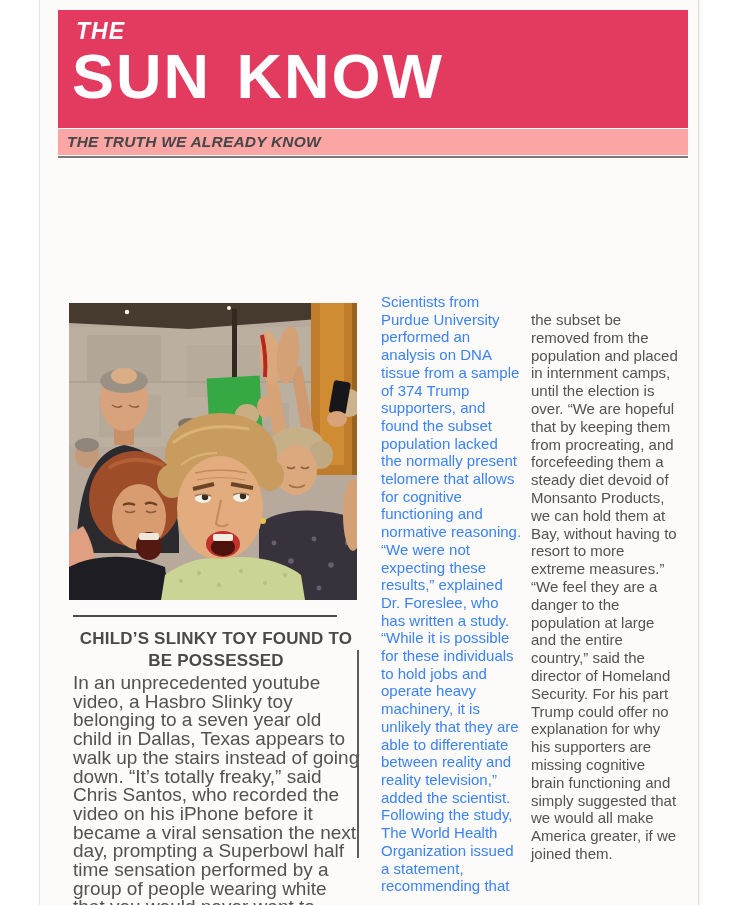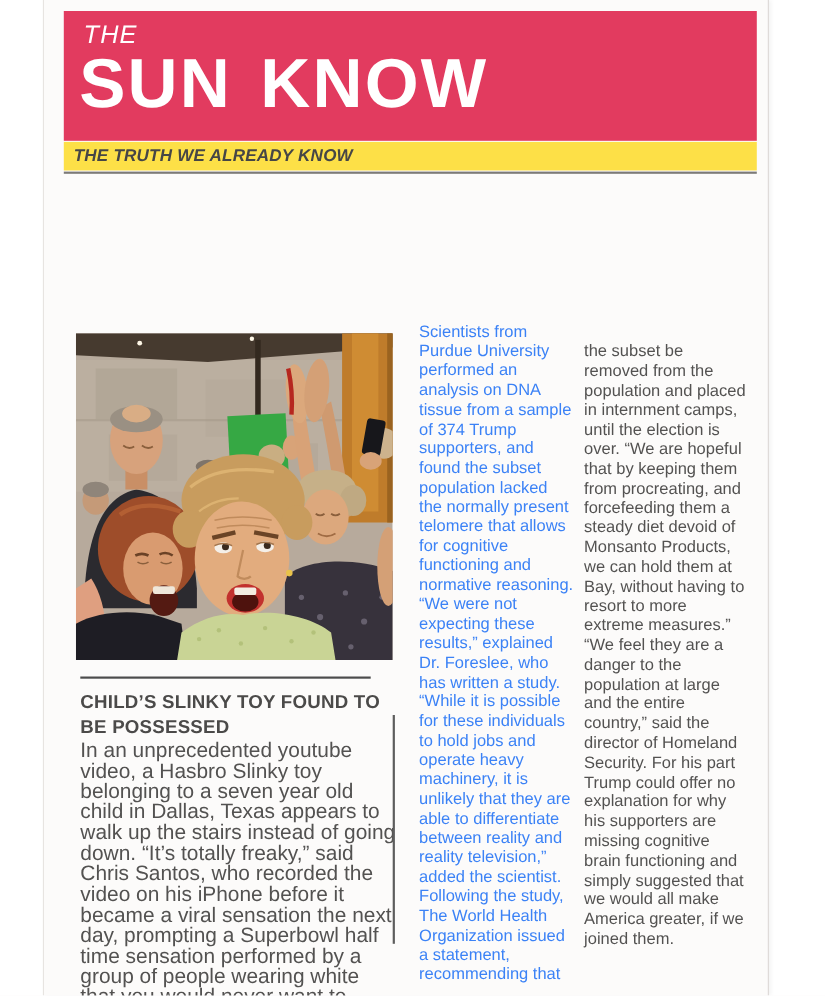--- a/index.html
+++ b/index.html
@@ -11,29 +11,29 @@
     position:absolute;left:39px;top:0;width:658px;height:905px;
     background:#fcfbfa;border-left:1px solid #e7e4e1;border-right:1px solid #dcd8d5;
     box-shadow:2px 0 4px rgba(0,0,0,0.05);
   }
   .masthead{
     position:absolute;left:18px;top:10px;width:630px;height:118px;
     color:#ffffff;
   }
   .kicker{
     position:absolute;left:18px;top:8px;
-    font-size:23px;font-weight:normal;font-style:italic;letter-spacing:1px;
+    font-size:23px;font-weight:bold;font-style:italic;letter-spacing:1px;
   }
   .paper-title{
     position:absolute;left:14px;top:30px;
     font-size:63px;font-weight:bold;letter-spacing:2px;word-spacing:6px;white-space:nowrap;
   }
   .tagline-strip{
     position:absolute;left:18px;top:129px;width:630px;height:26px;
-    background:#fde047;display:flex;justify-content:space-between;align-items:center;
+    background:#fca5a5;display:flex;justify-content:space-between;align-items:center;
     padding:0;box-sizing:border-box;
     font-size:15.5px;font-weight:bold;font-style:italic;color:#464646;letter-spacing:0.2px;
   }
   .tagline-left{margin-left:9px;}
   .tagline-right{margin-right:24px;}
   .rule{
     position:absolute;left:18px;top:156px;width:630px;height:2px;background:#7c7a78;
   }
   .headline-box{
     position:absolute;left:20px;top:169px;width:628px;height:98px;
@@ -42,21 +42,21 @@
     letter-spacing:0.3px;white-space:pre-wrap;
   }
   .photo{
     position:absolute;left:29px;top:303px;width:288px;height:297px;display:block;
   }
   .col1-rule{
     position:absolute;left:33px;top:615px;width:264px;height:2px;background:#4c4c4c;
   }
   .col1-heading{
     position:absolute;left:33px;top:628px;width:286px;
-    font-size:17px;font-weight:bold;line-height:22px;color:#4b4a49;
+    text-align:center;font-size:17px;font-weight:bold;line-height:22px;color:#4b4a49;
     white-space:pre-line;letter-spacing:0.2px;
   }
   .col1-body{
     position:absolute;left:33px;top:674px;width:287px;
     font-size:19px;line-height:18.7px;color:#535251;
   }
   .col-divider{
     position:absolute;left:317px;top:650px;width:2px;height:208px;background:#5d5d5d;
   }
   .col2-body{

